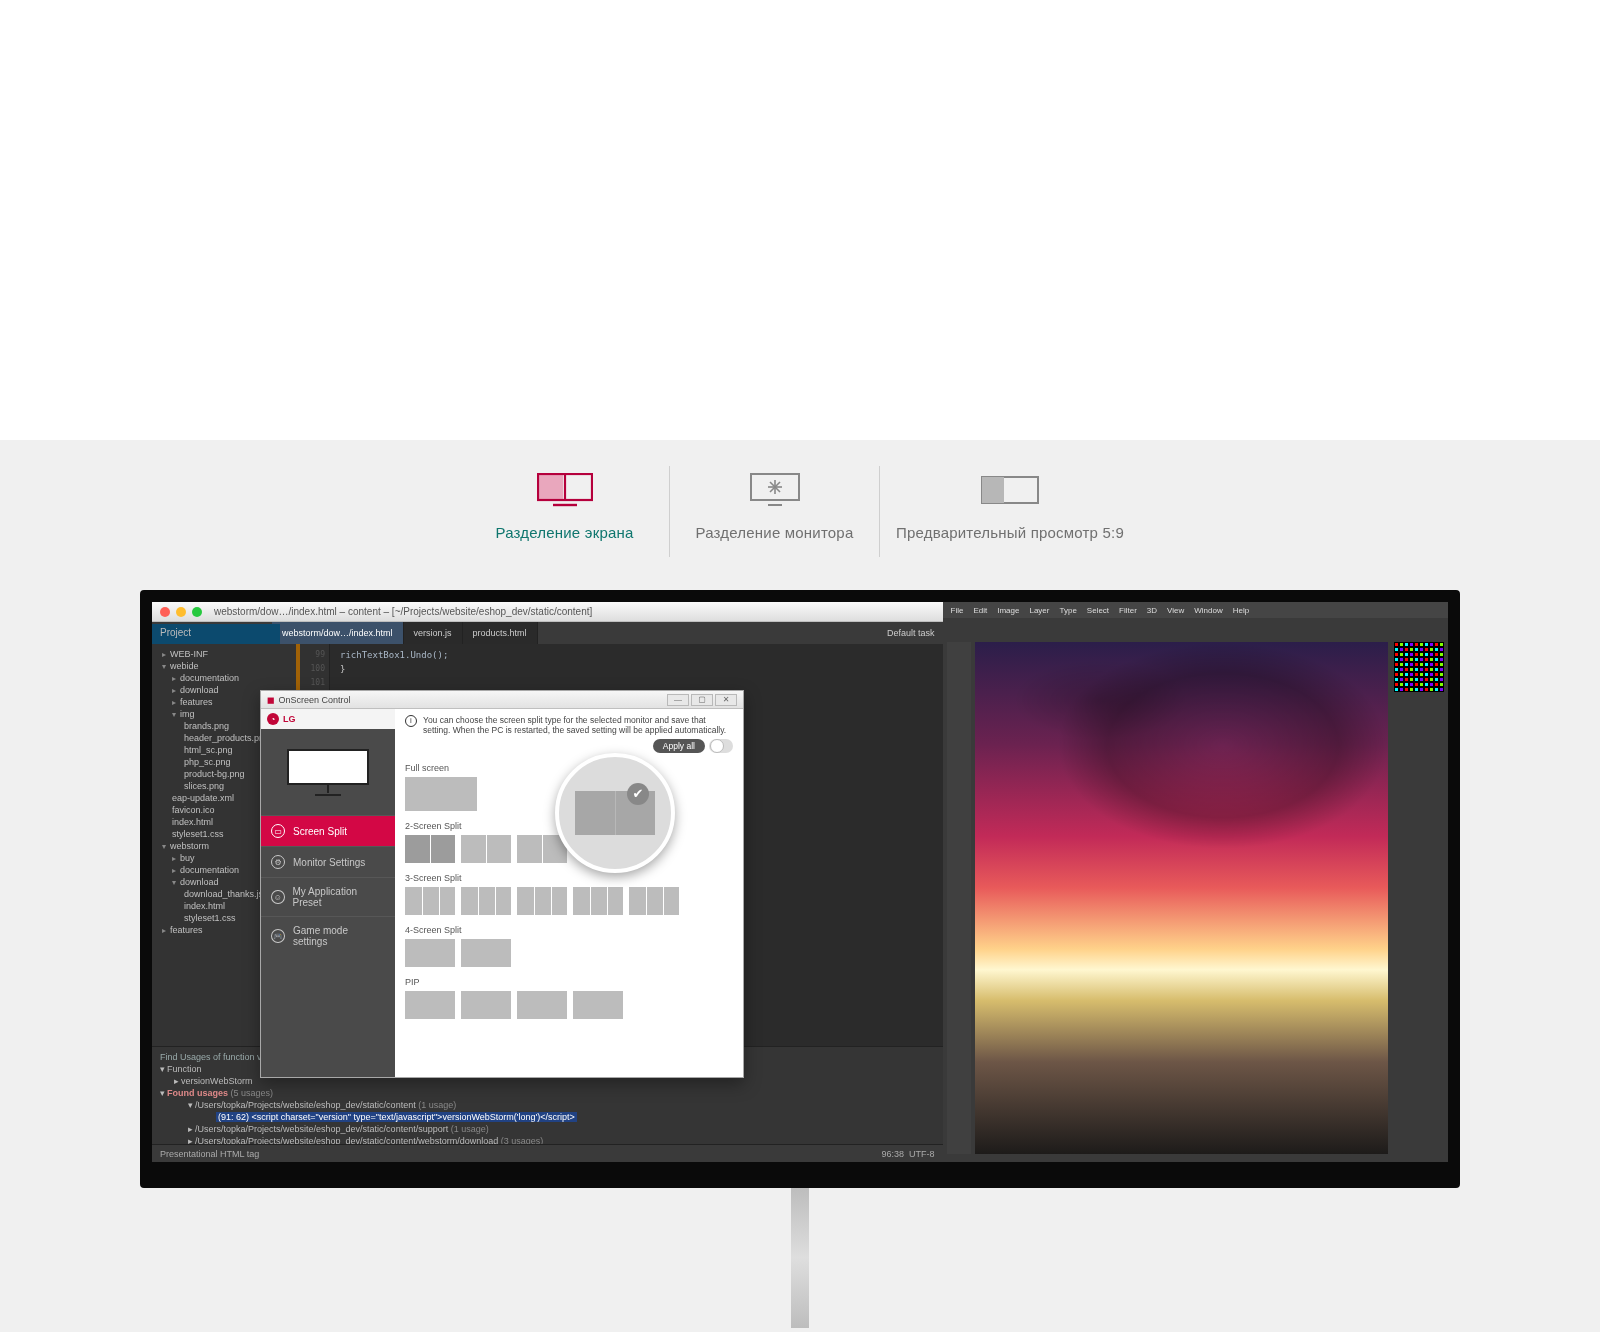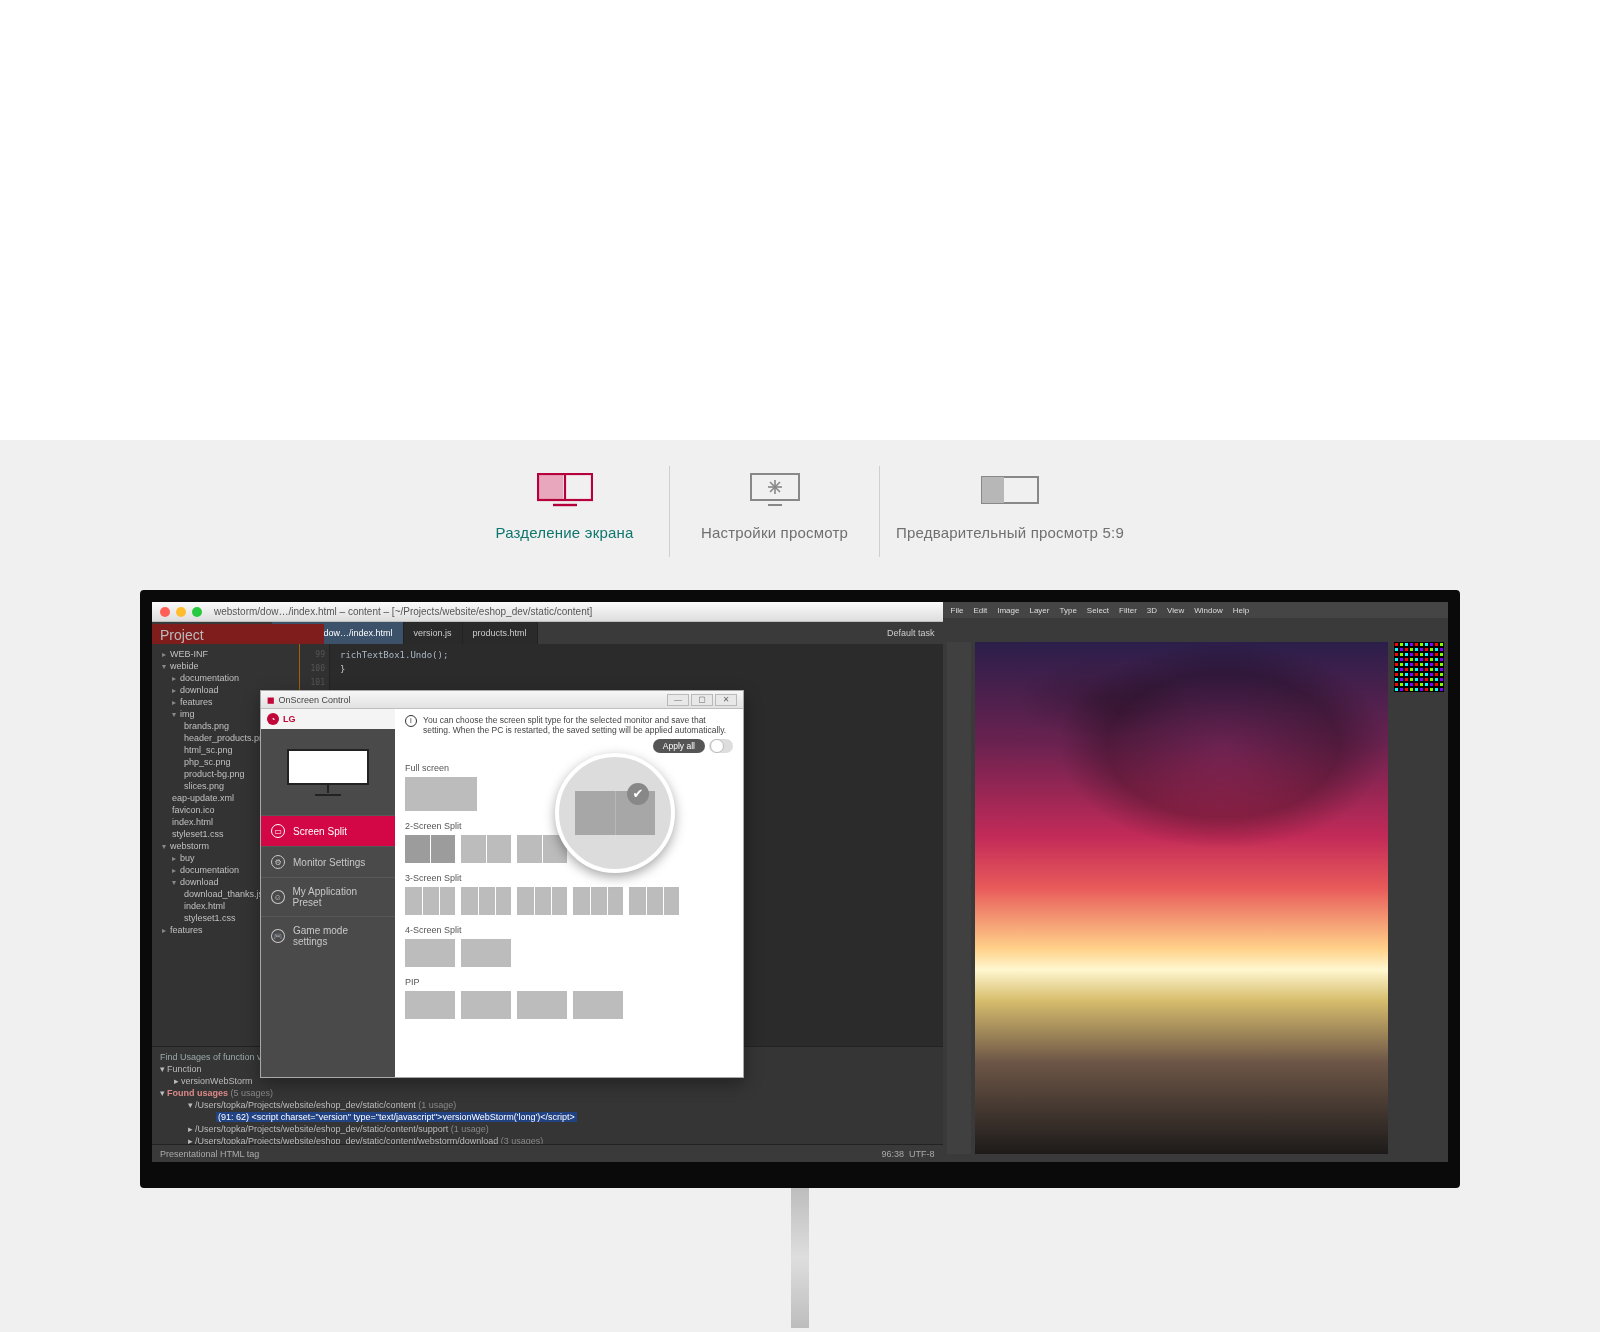--- a/index.html
+++ b/index.html
@@ -35,22 +35,22 @@
   
   .mac-bar { height: 20px; background: linear-gradient(#fafafa,#dedede); display: flex; align-items: center; padding: 0 8px; border-bottom: 1px solid #bfbfbf; }
   .mac-dot { width: 10px; height: 10px; border-radius: 50%; margin-right: 6px; }
   .mac-title { font-size: 10px; color: #555; margin-left: 6px; white-space: nowrap; overflow: hidden; text-overflow: ellipsis; }
 
   
   .ide-tabs { height: 22px; background: #3a3a3a; display: flex; align-items: center; padding-left: 120px; }
   .ide-tab { display: flex; align-items: center; height: 100%; padding: 0 10px; font-size: 9px; color: #ccc; background: #2a2a2a; border-right: 1px solid #222; cursor: pointer; }
   .ide-tab.active { background: #3c516a; color: #fff; }
   .ide-body { position: absolute; top: 42px; left: 0; right: 0; bottom: 24px; display: flex; }
-  .proj-head { position: absolute; top: 22px; left: 0; height: 20px; width: 172px; background: #7f1d1d; padding: 3px 8px; font-size: 14px; color: #bbb; }
-  .tree { width: 148px; height: 100%; background: #333; border-right: 1px solid #a16207; padding: 4px 6px; overflow: hidden; }
+  .proj-head { position: absolute; top: 22px; left: 0; height: 20px; width: 128px; background: #0c4a6e; padding: 3px 8px; font-size: 10px; color: #bbb; }
+  .tree { width: 148px; height: 100%; background: #333; border-right: 4px solid #a16207; padding: 4px 6px; overflow: hidden; }
   .tree li { list-style: none; white-space: nowrap; padding: 1px 0 1px 4px; font-size: 9px; color: #c0c0c0; }
   .tree .ind1 { padding-left: 14px; }
   .tree .ind2 { padding-left: 26px; }
   .tree .chev::before { content: "▸"; color: #888; margin-right: 4px; font-size: 8px; }
   .tree .chevd::before { content: "▾"; color: #888; margin-right: 4px; font-size: 8px; }
   .editor { flex: 1; background: #2b2b2b; padding: 4px 6px; font-family: Menlo, Consolas, monospace; font-size: 9px; line-height: 14px; color: #c8c8c8; overflow: hidden; position: relative; }
   .gutter { position: absolute; left: 0; top: 0; bottom: 0; width: 30px; background: #313131; border-right: 1px solid #222; color: #555; font-size: 8px; text-align: right; padding: 4px 4px 0 0; line-height: 14px; }
   .editor pre { margin-left: 34px; white-space: pre; }
   .kw { color: #cc7832; }
   .str { color: #6a8759; }
@@ -139,21 +139,21 @@
             <rect x="1" y="1" width="48" height="26" fill="none" stroke="#888" stroke-width="2"></rect>
             <line x1="18" y1="32" x2="32" y2="32" stroke="#888" stroke-width="2"></line>
             <g stroke="#888" stroke-width="1.6">
               <line x1="25" y1="7" x2="25" y2="21"></line>
               <line x1="18" y1="14" x2="32" y2="14"></line>
               <line x1="20" y1="9" x2="30" y2="19"></line>
               <line x1="30" y1="9" x2="20" y2="19"></line>
             </g>
           </svg>
       </div>
-      <div class="tab-label">Настройки просмотр</div>
+      <div class="tab-label">Разделение монитора</div>
     </div>
     <div class="tab">
       <div class="tab-icon">
         <svg width="58" height="28">
             <rect x="1" y="1" width="56" height="26" fill="none" stroke="#888" stroke-width="2"></rect>
             <rect x="1" y="1" width="22" height="26" fill="#b7b7b7"></rect>
           </svg>
       </div>
       <div class="tab-label">Предварительный просмотр 5:9</div>
     </div>

